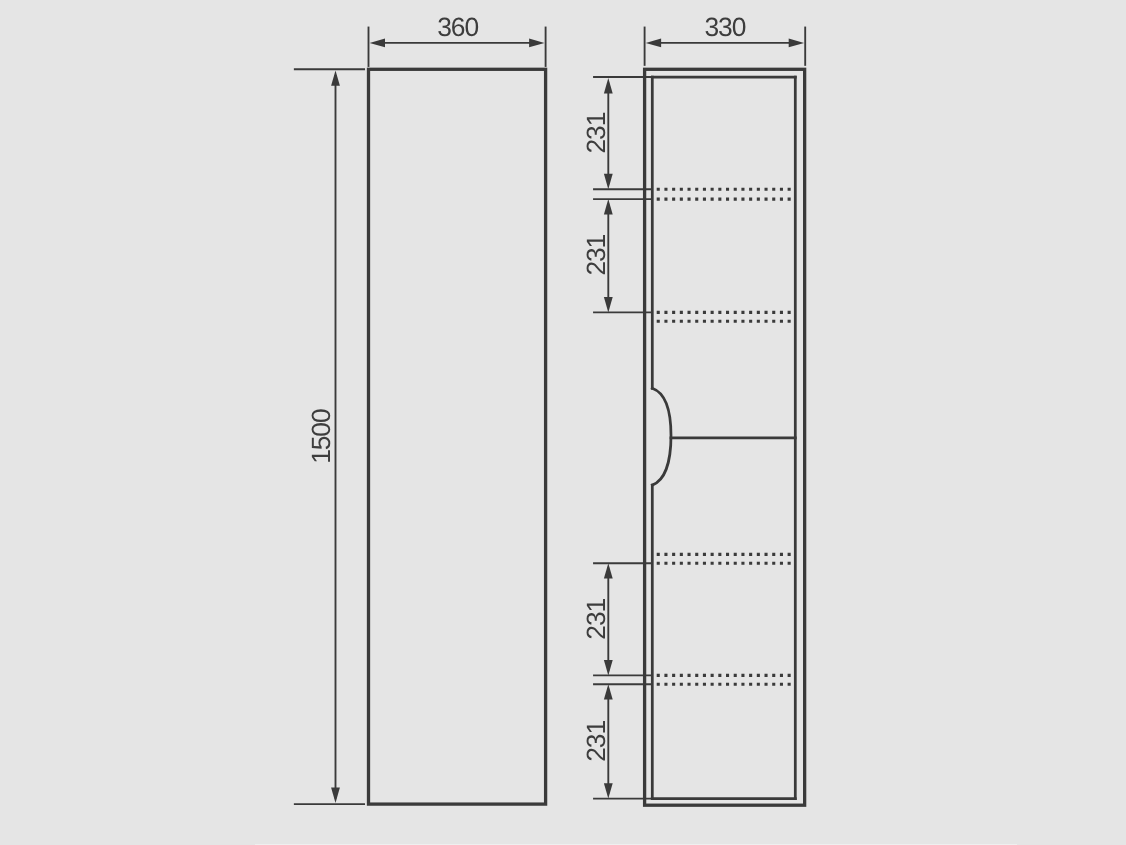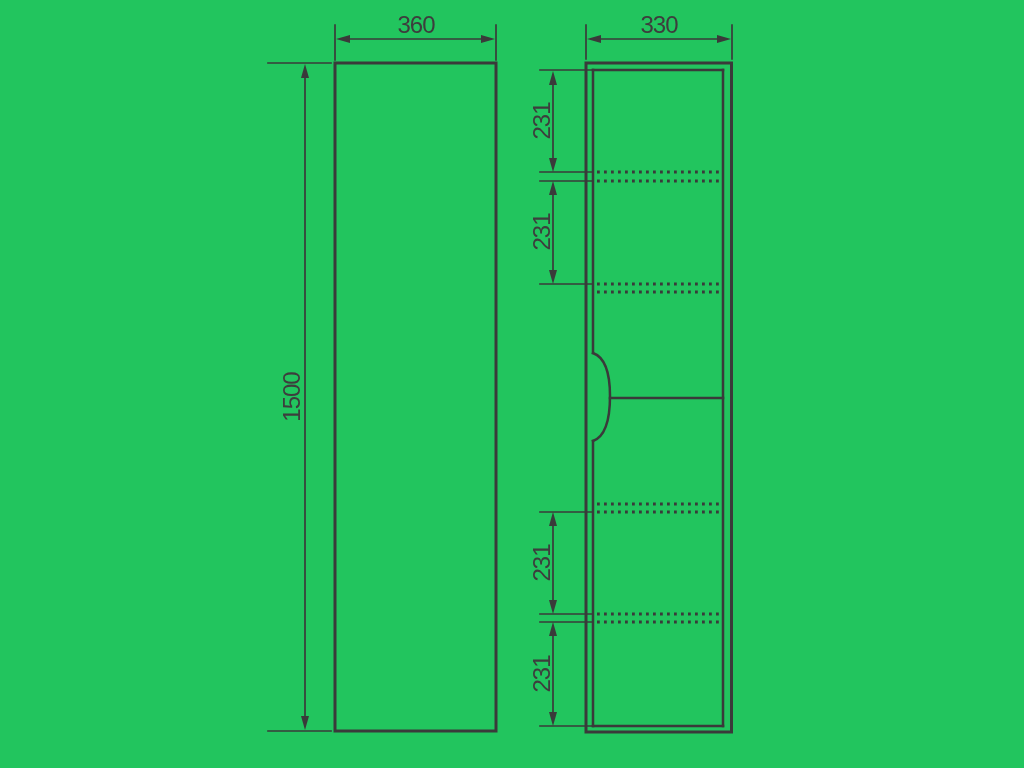--- a/index.html
+++ b/index.html
@@ -8,21 +8,21 @@
     background: #ffffff;
     width: 1024px;
     height: 768px;
     overflow: hidden;
     font-family: "Liberation Sans", sans-serif;
   }
   #stage {
     position: relative;
     width: 1024px;
     height: 768px;
-    background: #22c55e;
+    background: #e5e5e5;
   }
   svg { display: block; }
   .ln   { stroke: #3a3a3a; fill: none; stroke-linecap: square; }
   .thick { stroke-width: 3; }
   .mid   { stroke-width: 2.5; }
   .thin  { stroke-width: 1.7; }
   .dotted { stroke-width: 2.8; stroke-dasharray: 2.8 4.2; stroke-linecap: butt; }
   .arrow { fill: #3a3a3a; stroke: none; }
   .dim-text {
     fill: #3d3d3d;

